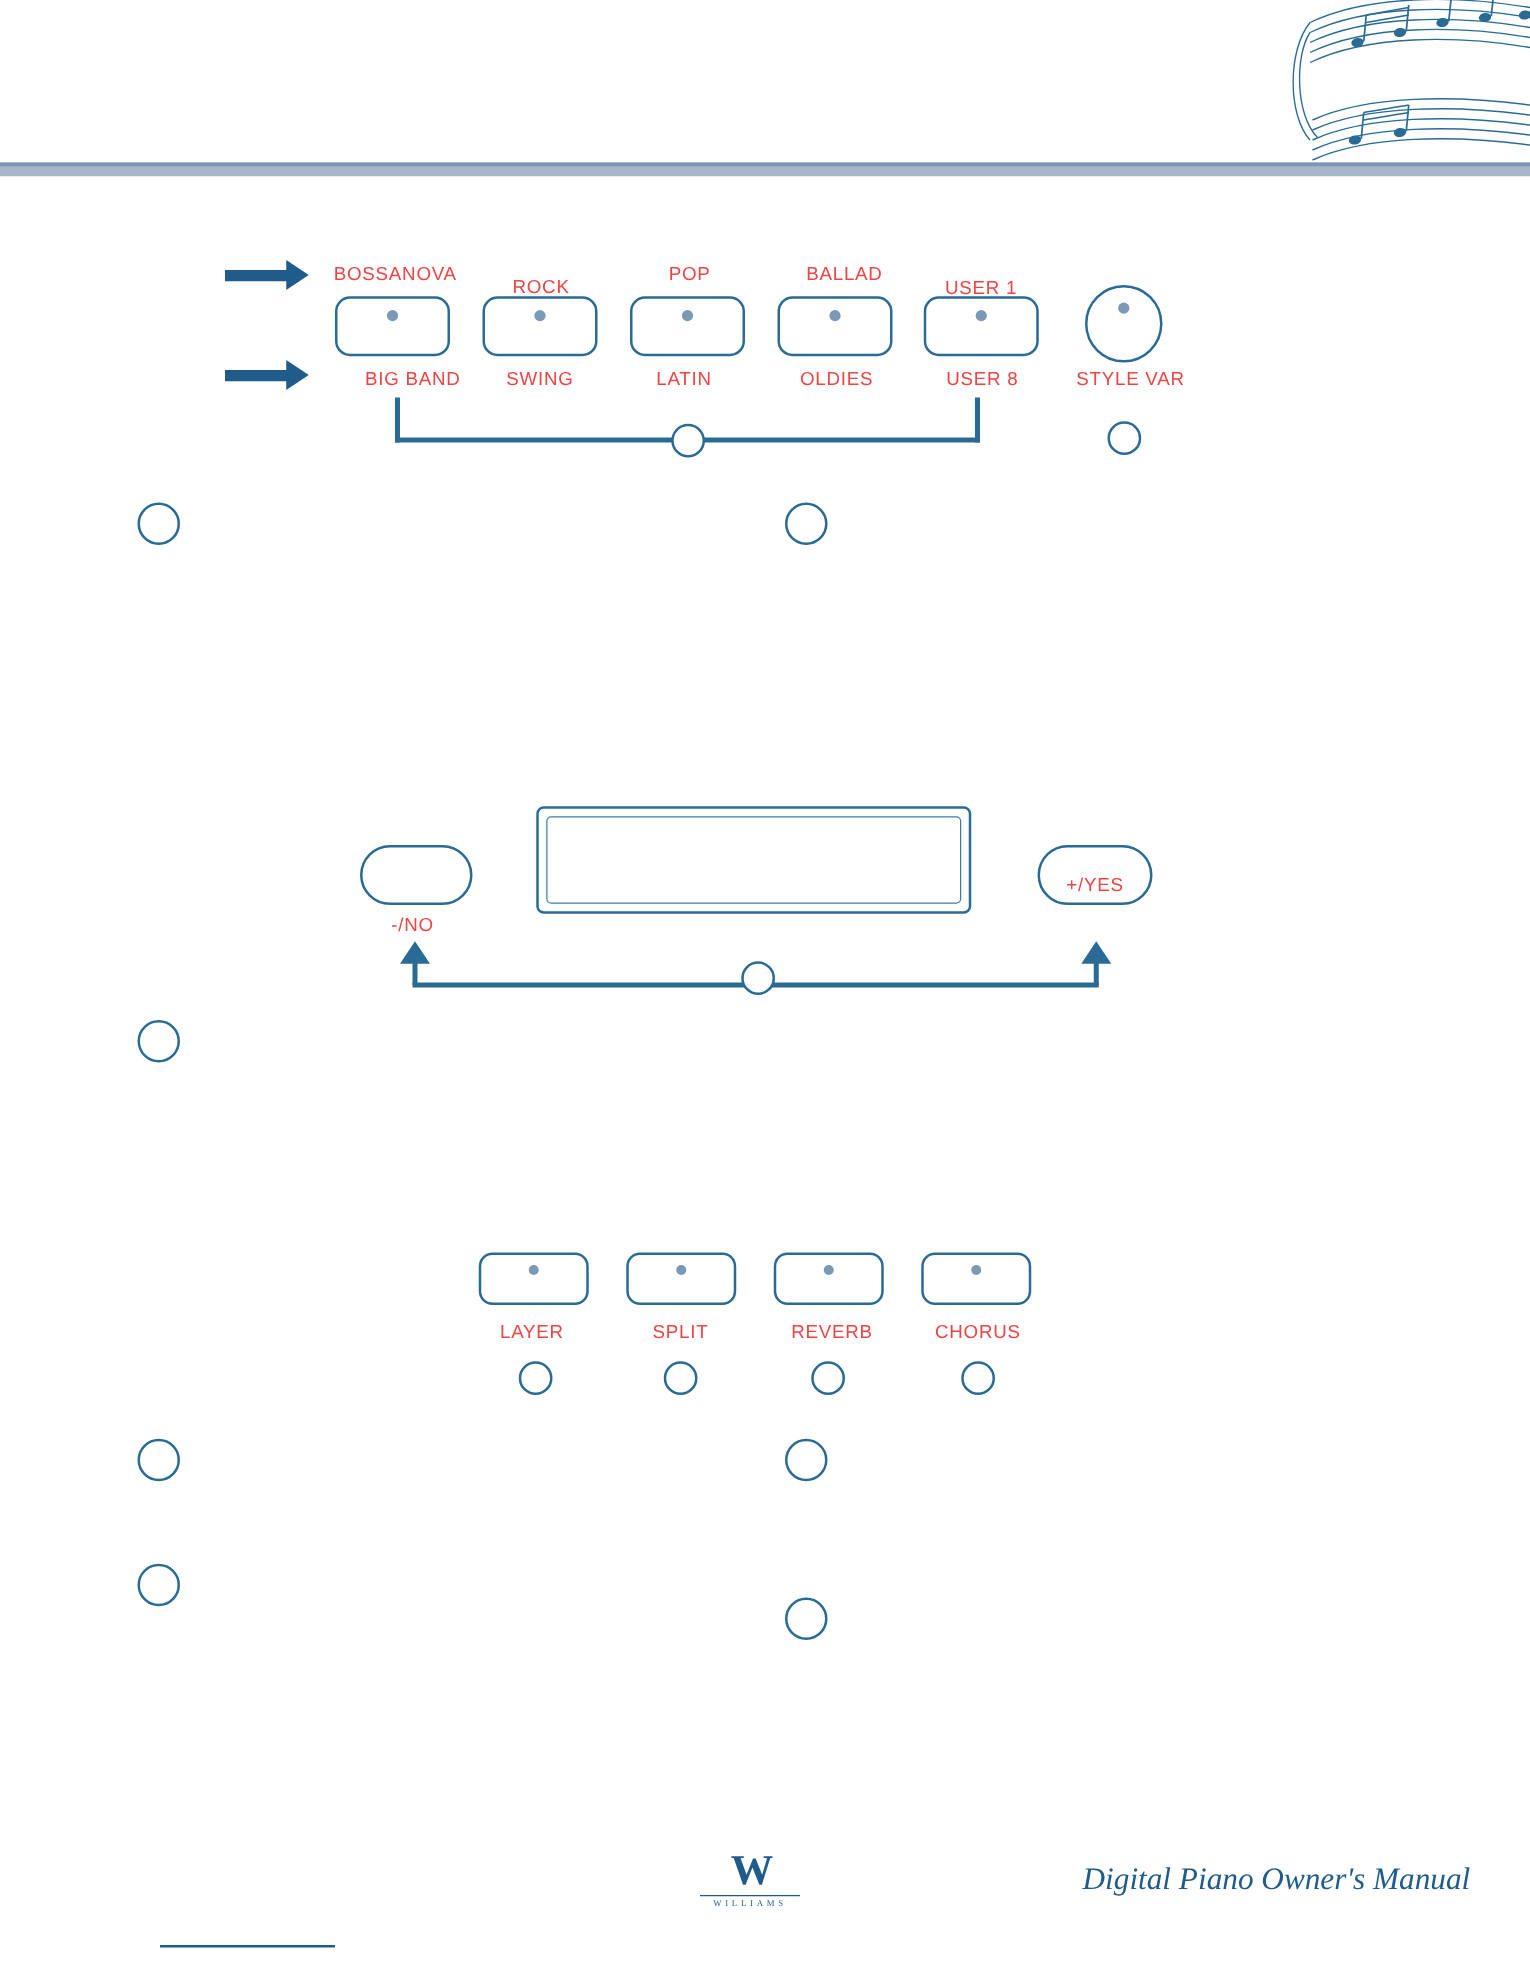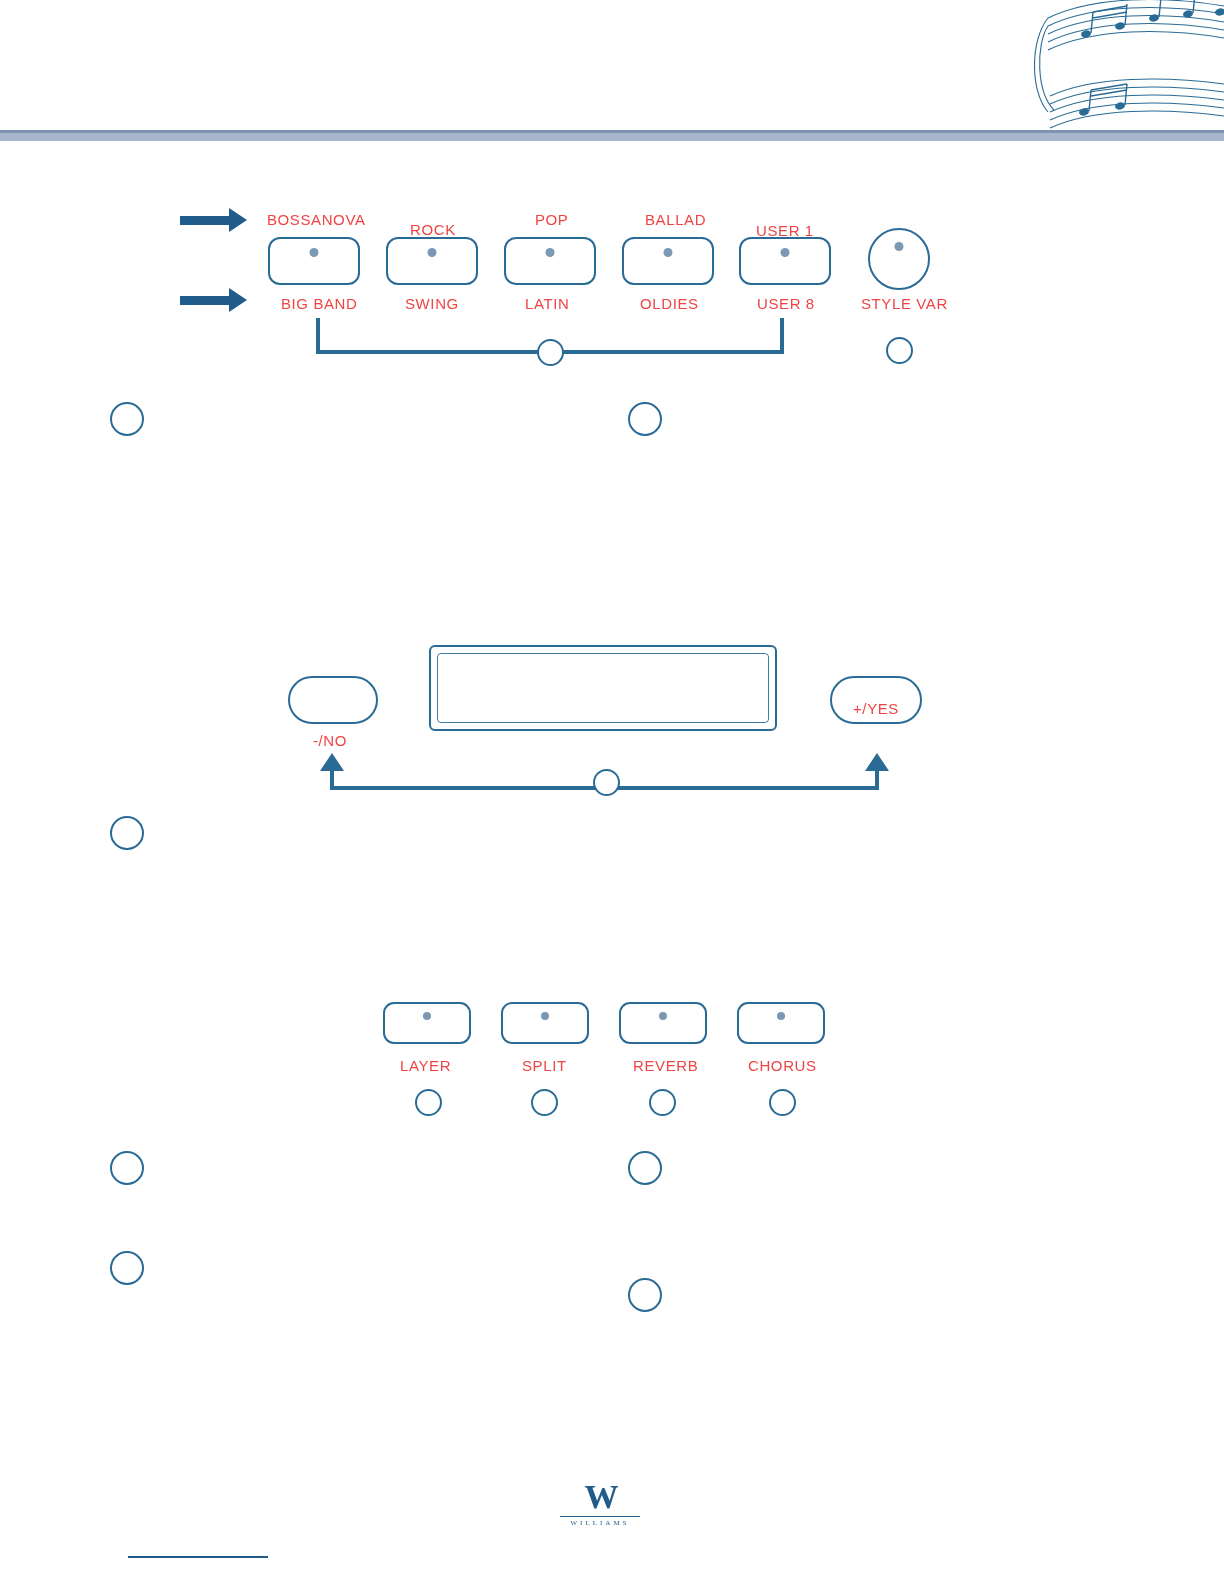--- a/index.html
+++ b/index.html
@@ -328,21 +328,21 @@
     <span class="led"></span>
   </div>
   <div class="pbtn" style="left:739px; top:237px;">
     <span class="led"></span>
   </div>
 
   <div class="knob" style="left:868px; top:228px;">
     <span class="led"></span>
   </div>
 
-  <div class="label" style="left:281px; top:295px;">BIG BAND</div>
+  <div class="label" style="left:292px; top:295px;">BIG BAND</div>
   <div class="label" style="left:405px; top:295px;">SWING</div>
   <div class="label" style="left:525px; top:295px;">LATIN</div>
   <div class="label" style="left:640px; top:295px;">OLDIES</div>
   <div class="label" style="left:757px; top:295px;">USER 8</div>
   <div class="label" style="left:861px; top:295px;">STYLE VAR</div>
 
   <div class="bracket" style="left:316px; top:318px; width:468px; height:36px;"></div>
   <div class="bracket-dot" style="left:537px; top:339px;"></div>
 
   <div class="small-circle" style="left:886px; top:337px;"></div>
@@ -394,15 +394,16 @@
 
   <div class="callout" style="left:110px; top:1151px;"></div>
   <div class="callout" style="left:628px; top:1151px;"></div>
   <div class="callout" style="left:110px; top:1251px;"></div>
   <div class="callout" style="left:628px; top:1278px;"></div>
 
   <div class="footer-logo">
     <div class="mark">W</div>
     <div class="brand">WILLIAMS</div>
   </div>
+  <div class="footer-title">Digital Piano Owner's Manual</div>
   <div class="footer-rule"></div>
 
 </div>
 
 </body></html>

